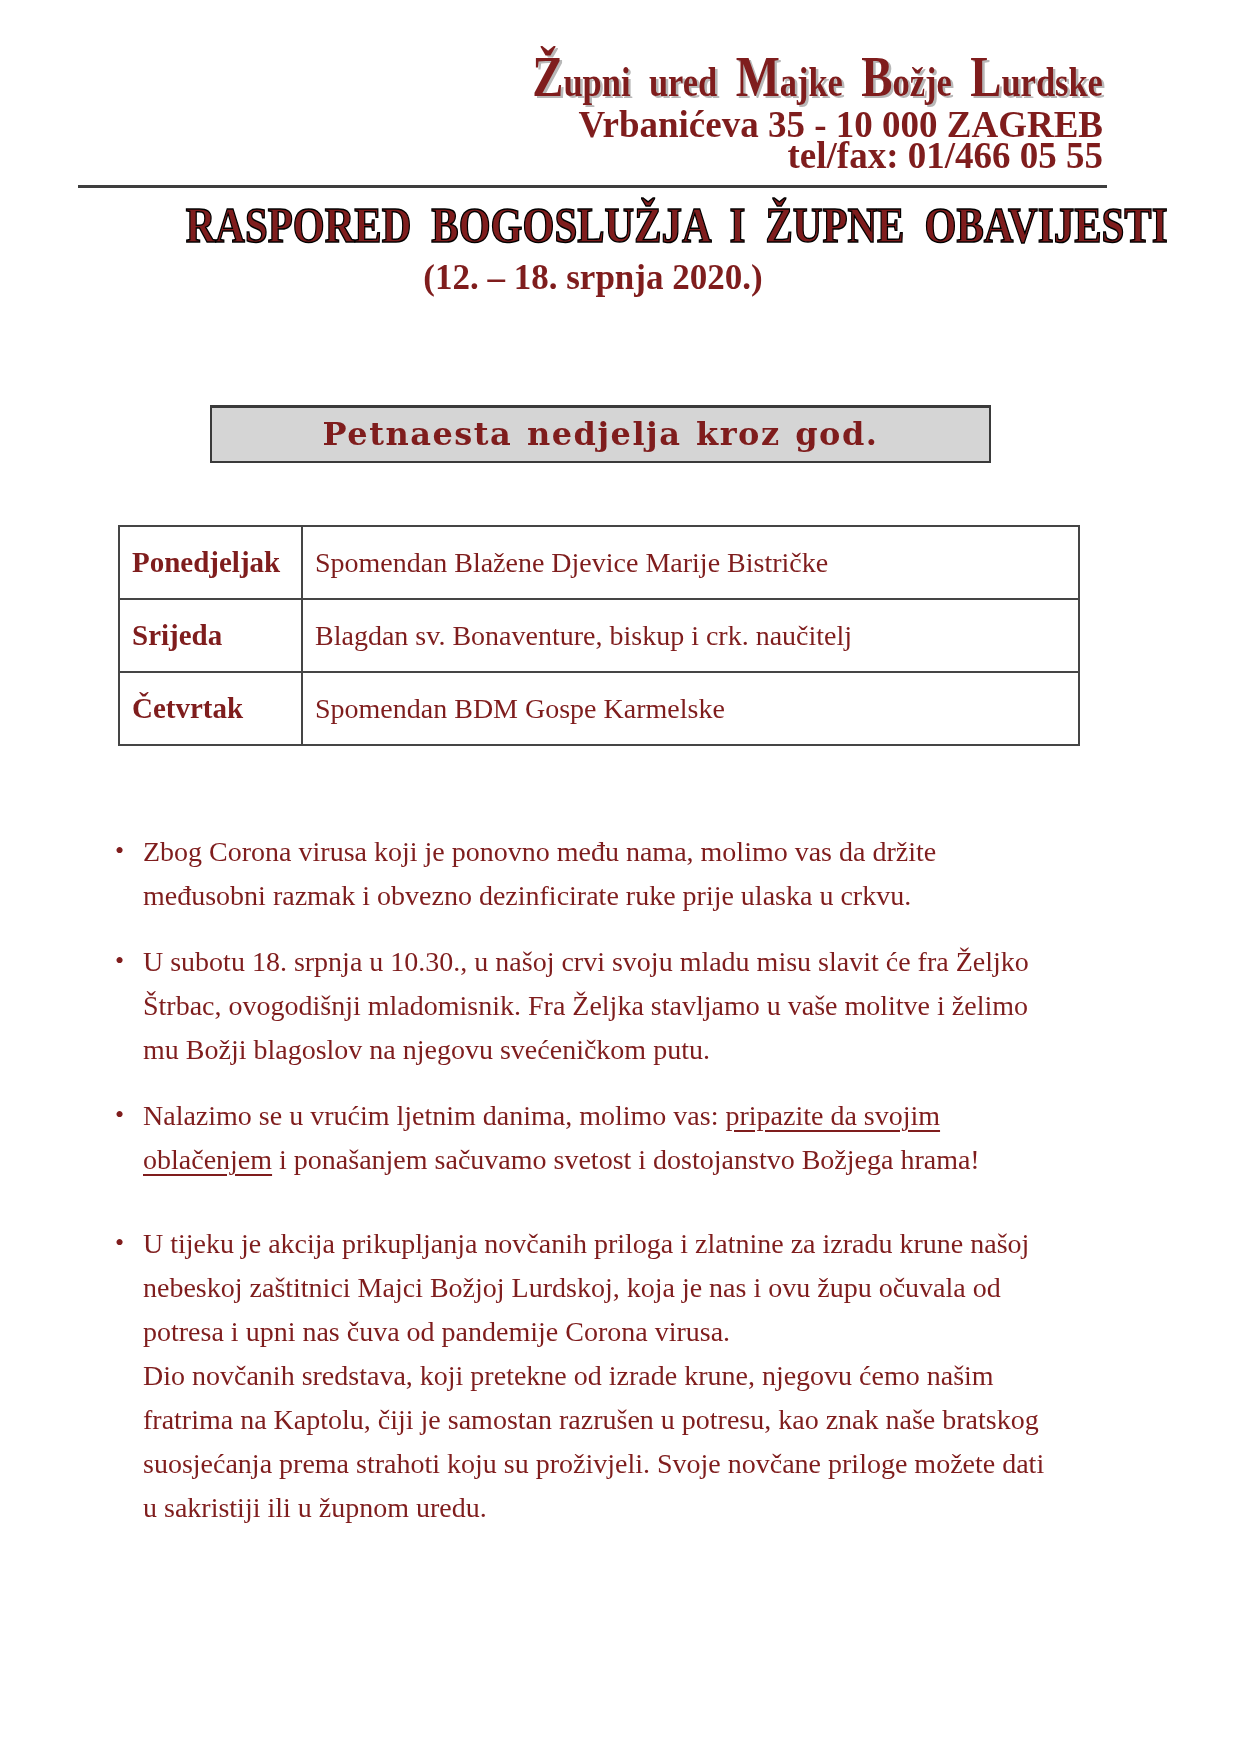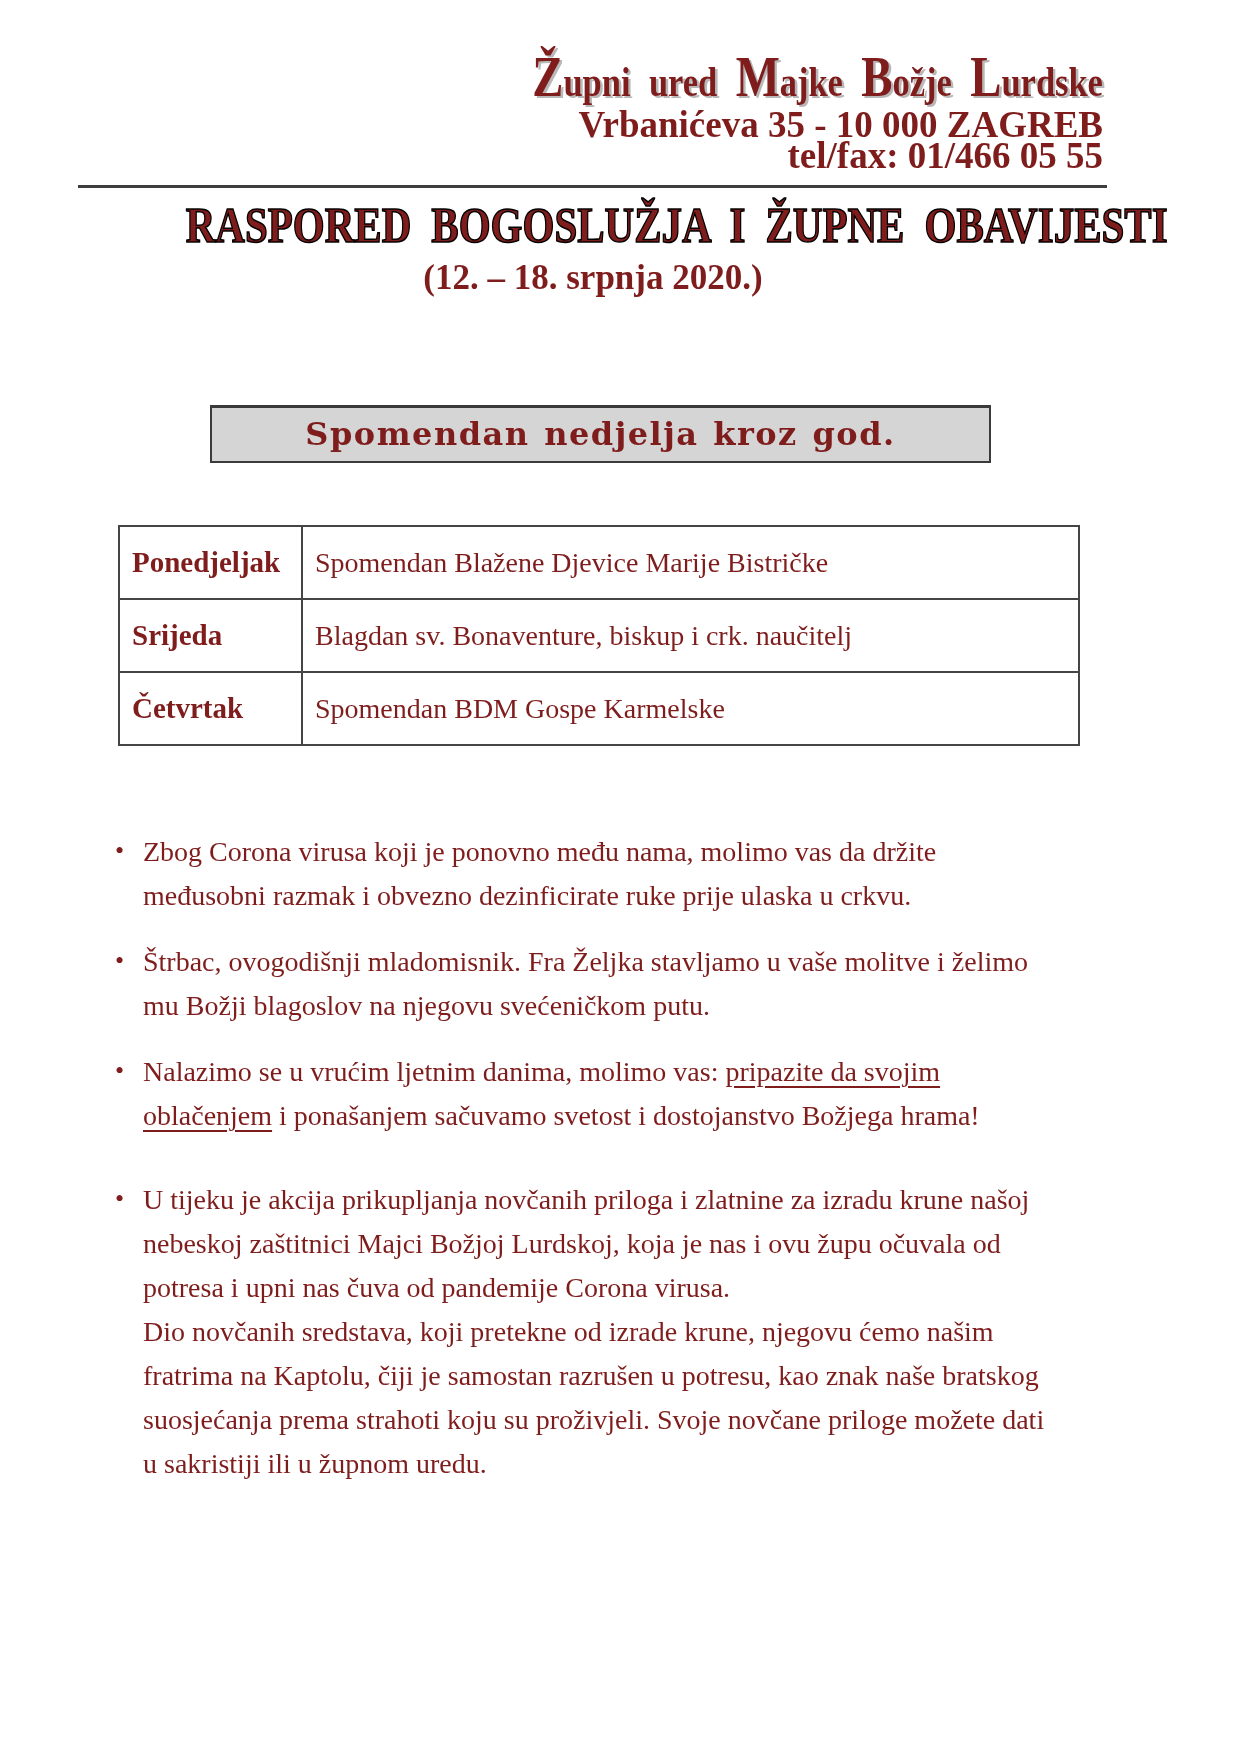--- a/index.html
+++ b/index.html
@@ -79,21 +79,21 @@
     <div class="addr">tel/fax: 01/466 05 55</div>
   </div>
 
   <div class="rule"></div>
 
   <div class="center-block main-title">
     <span class="title-line">RASPORED BOGOSLUŽJA I ŽUPNE OBAVIJESTI</span>
   </div>
   <div class="center-block date-line">(12. – 18. srpnja 2020.)</div>
 
-  <div class="banner">Spomendan nedjelja kroz god.</div>
+  <div class="banner">Petnaesta nedjelja kroz god.</div>
 
   <table class="schedule">
     <tbody>
       <tr>
         <td class="day-cell">Ponedjeljak</td>
         <td class="feast-cell">Spomendan Blažene Djevice Marije Bistričke</td>
       </tr>
       <tr>
         <td class="day-cell">Srijeda</td>
         <td class="feast-cell">Blagdan sv. Bonaventure, biskup i crk. naučitelj</td>
@@ -108,20 +108,21 @@
   <div class="announcements">
 
     <div class="item">
       <span class="bullet">•</span>
       <div class="line">Zbog Corona virusa koji je ponovno među nama, molimo vas da držite</div>
       <div class="line">međusobni razmak i obvezno dezinficirate ruke prije ulaska u crkvu.</div>
     </div>
 
     <div class="item">
       <span class="bullet">•</span>
+      <div class="line">U subotu 18. srpnja u 10.30., u našoj crvi svoju mladu misu slavit će fra Željko</div>
       <div class="line">Štrbac, ovogodišnji mladomisnik. Fra Željka stavljamo u vaše molitve i želimo</div>
       <div class="line">mu Božji blagoslov na njegovu svećeničkom putu.</div>
     </div>
 
     <div class="item gap-lg">
       <span class="bullet">•</span>
       <div class="line">
         <span>Nalazimo se u vrućim ljetnim danima, molimo vas:</span>
         <span class="u">pripazite da svojim</span>
       </div>

